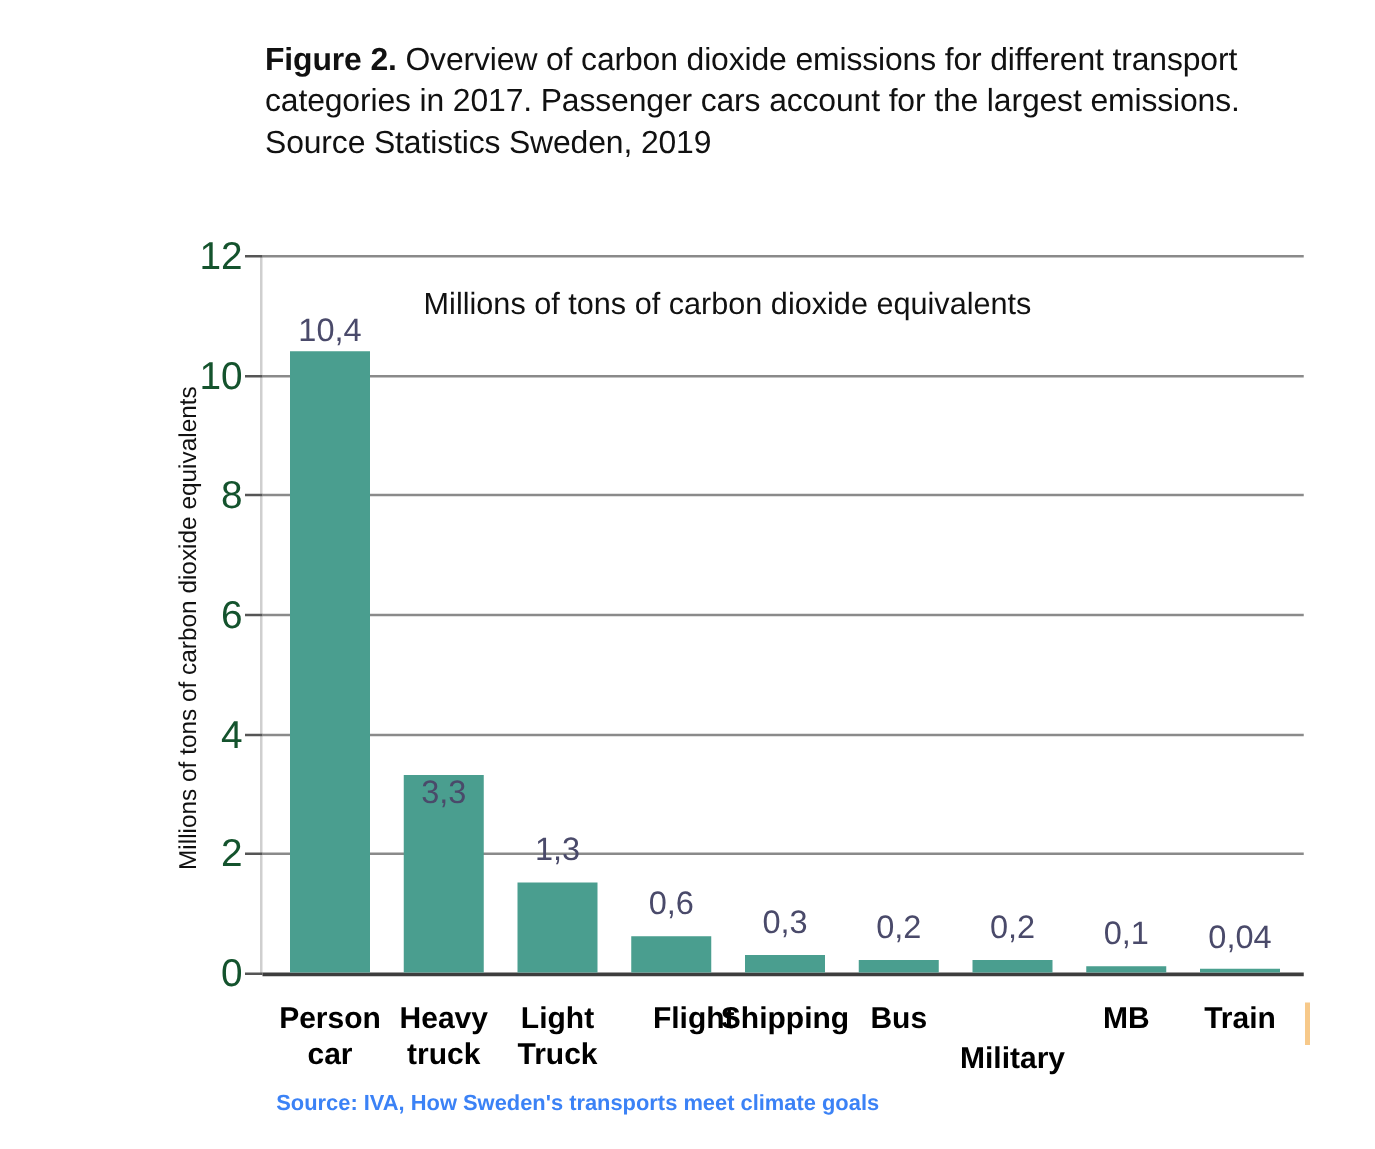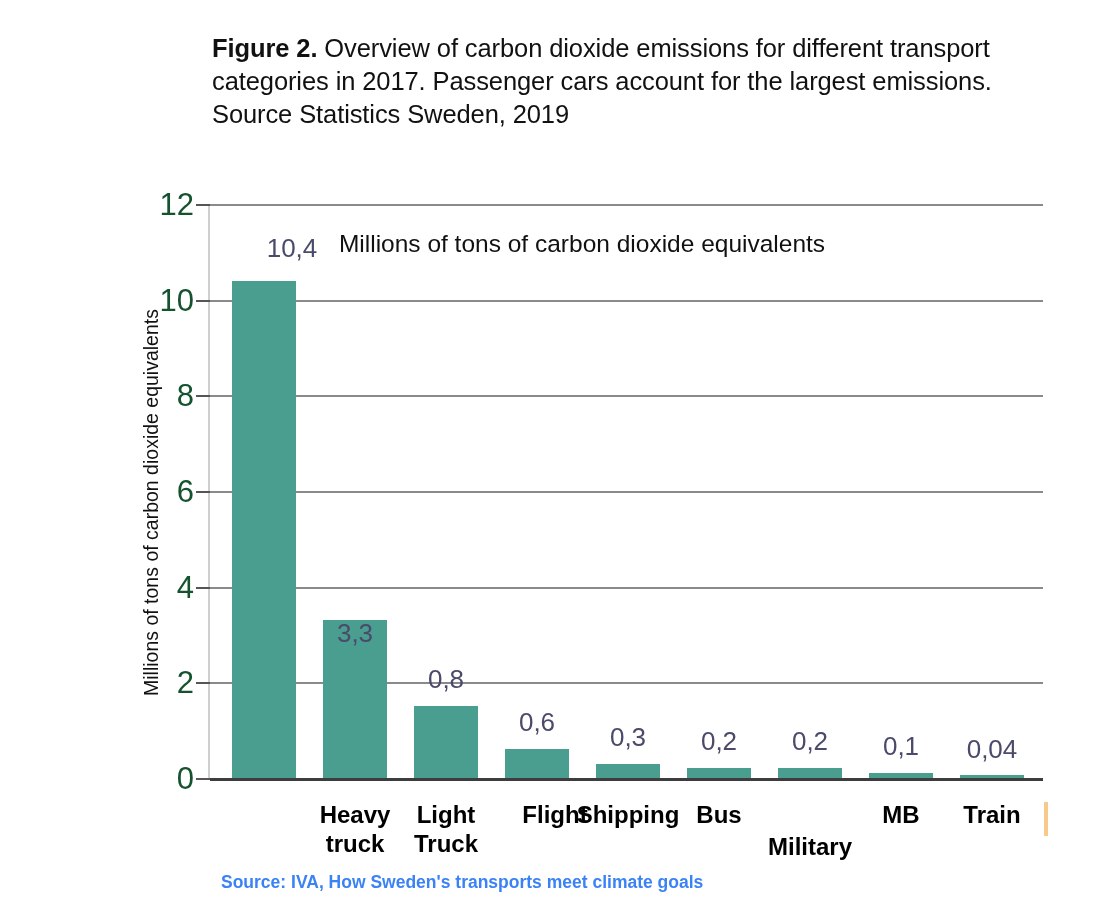--- a/index.html
+++ b/index.html
@@ -207,27 +207,31 @@
     <div class="ytick-mark" style="top: 586.667px;"></div>
     <div class="ytick-label" style="right: auto; left: 134px; top: 569.667px;">4</div>
     <div class="ytick-mark" style="top: 491px;"></div>
     <div class="ytick-label" style="right: auto; left: 134px; top: 474px;">6</div>
     <div class="ytick-mark" style="top: 395.333px;"></div>
     <div class="ytick-label" style="right: auto; left: 134px; top: 378.333px;">8</div>
     <div class="ytick-mark" style="top: 299.667px;"></div>
     <div class="ytick-label" style="right: auto; left: 134px; top: 282.667px;">10</div>
     <div class="ytick-mark" style="top: 204px;"></div>
     <div class="ytick-label" style="right: auto; left: 134px; top: 187px;">12</div>
-    <div class="bar-label" style="left: 209px; top: 233px; padding-left: 28px;">10,4</div>
+    <div class="bar-label" style="left: 209px; top: 249px;">10,4</div>
+    <div class="cat-label" style="left: 209px;">
+      <div>Person</div>
+      <div>car</div>
+    </div>
     <div class="bar-label" style="left: 300px; top: 578.15px; margin-top: 40px;">3,3</div>
     <div class="cat-label" style="left: 300px;">
       <div>Heavy</div>
       <div>truck</div>
     </div>
-    <div class="bar-label" style="left: 391px; top: 664.25px;">0,8</div>
+    <div class="bar-label" style="left: 391px; top: 664.25px;">1,3</div>
     <div class="cat-label" style="left: 391px;">
       <div>Light</div>
       <div>Truck</div>
     </div>
     <div class="bar-label" style="left: 482px; top: 707.3px;">0,6</div>
     <div class="cat-label" style="left: 500px;">
       <div>Flight</div>
     </div>
     <div class="bar-label" style="left: 573px; top: 721.65px;">0,3</div>
     <div class="cat-label" style="left: 573px;">

